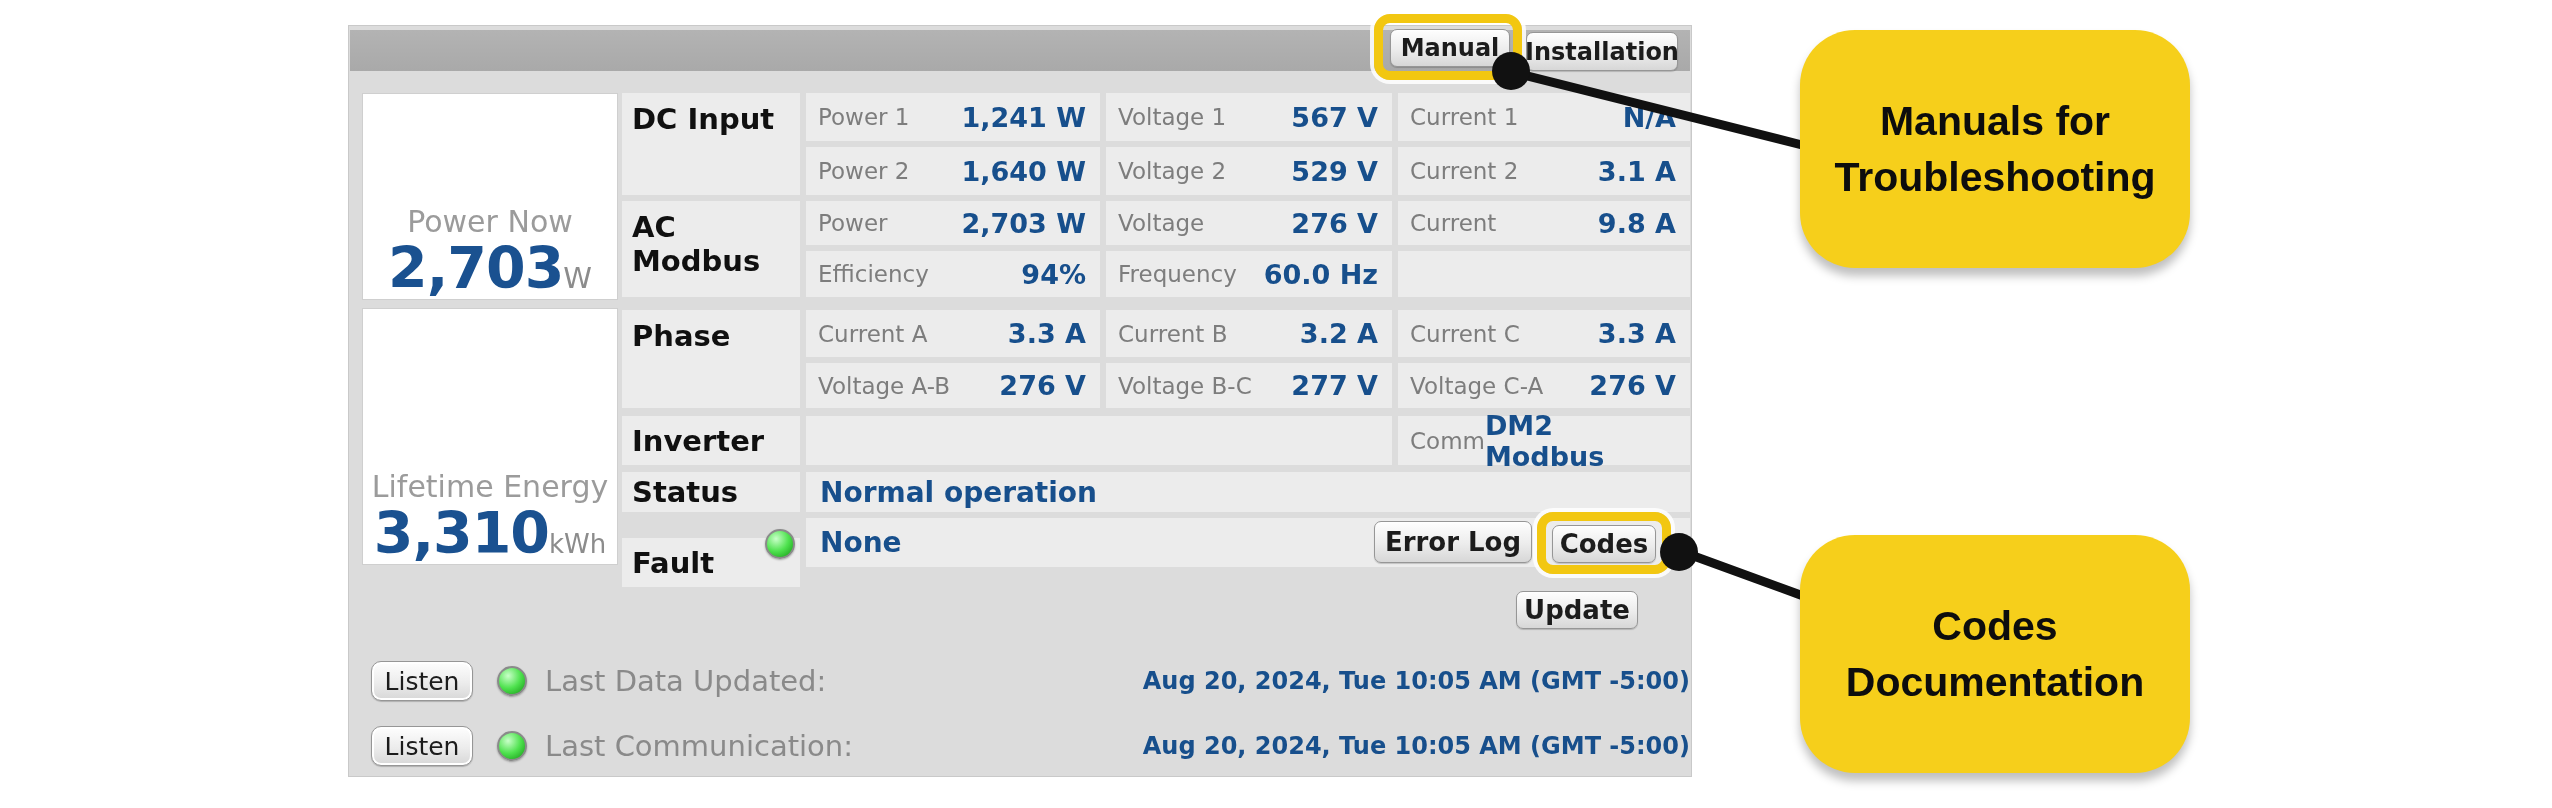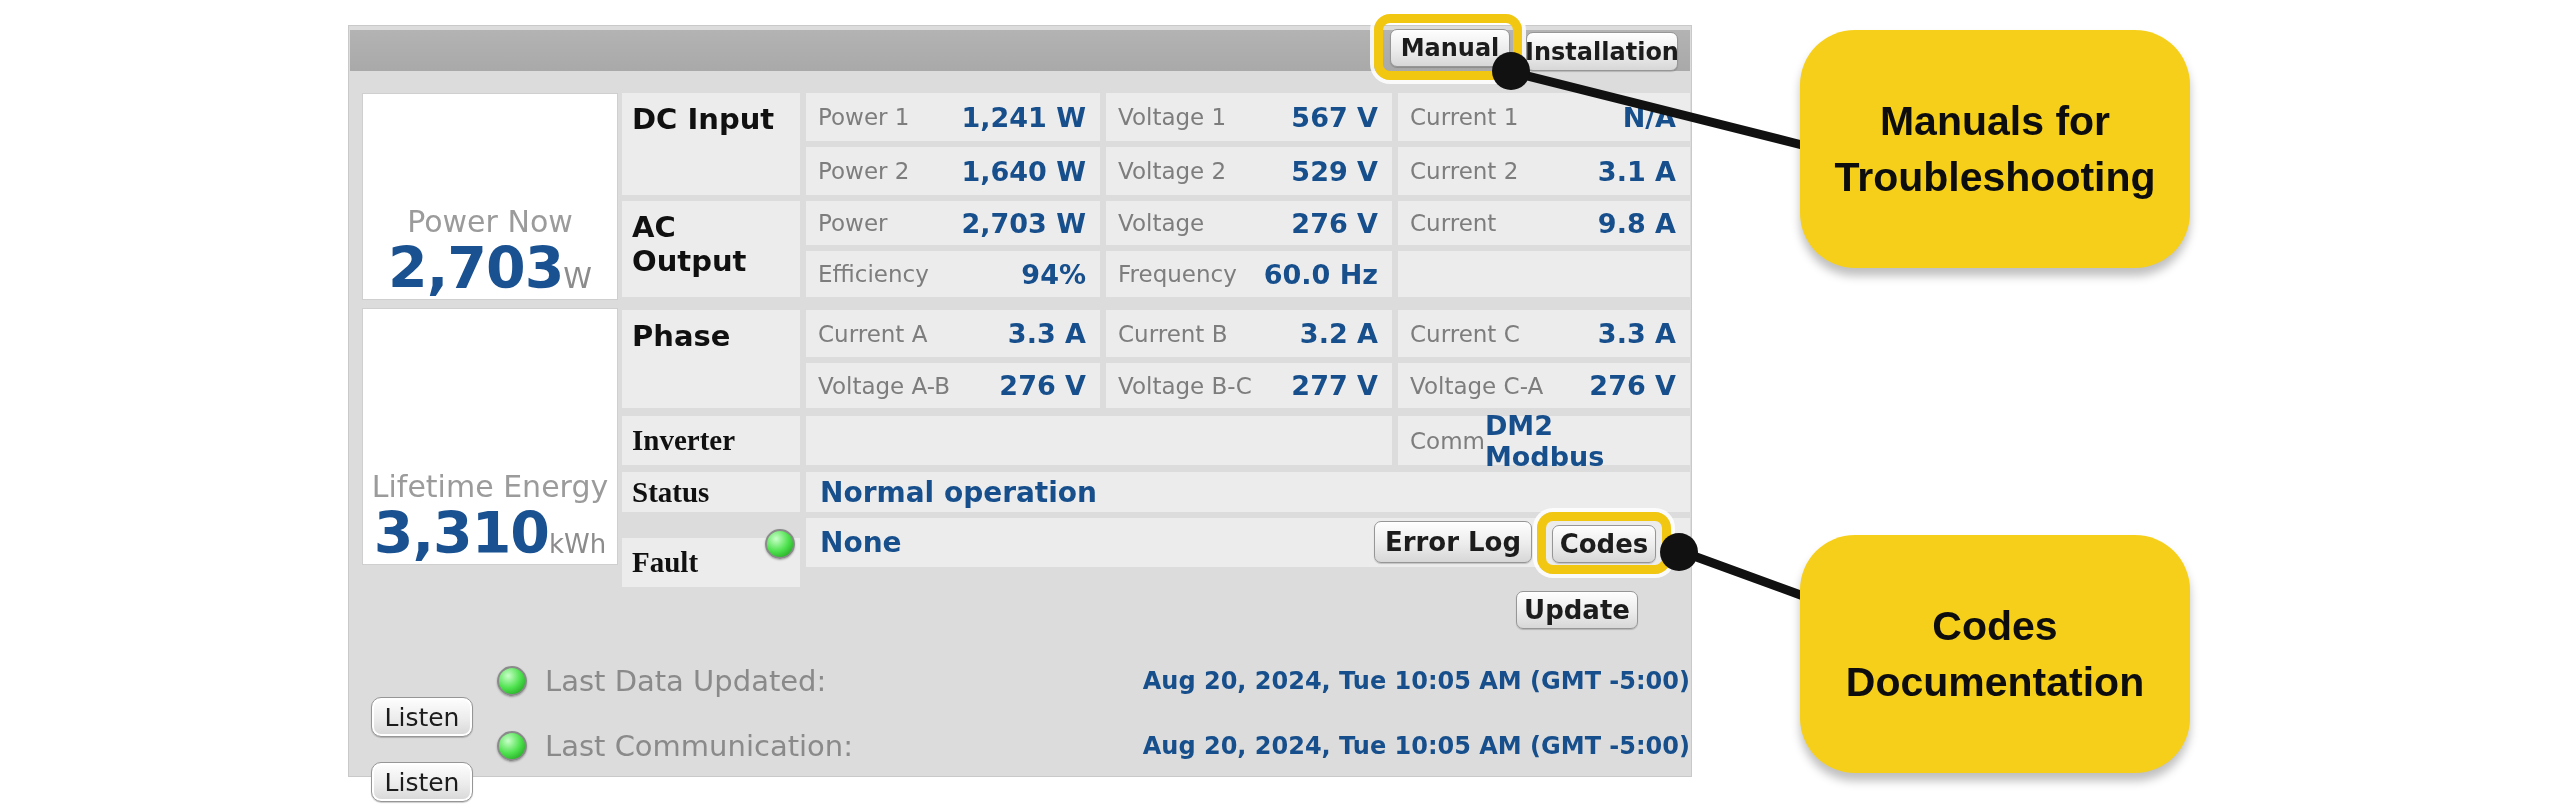--- a/index.html
+++ b/index.html
@@ -18,21 +18,21 @@
        border:1px solid #969696;border-radius:7px;
        box-shadow:inset 0 1px 0 #ffffff,0 1px 1px rgba(0,0,0,.18);
        color:#1c1c1c;font-weight:bold;text-align:center;
        display:flex;align-items:center;justify-content:center;cursor:default;}
   .btn-manual{left:1390px;top:29px;width:120px;height:38px;font-size:24px;}
   .btn-installation{left:1526px;top:32px;width:152px;height:39px;font-size:24px;}
   .btn-errorlog{left:1374px;top:521px;width:158px;height:42px;font-size:26px;}
   .btn-codes{left:1552px;top:525px;width:104px;height:38px;font-size:26px;}
   .btn-update{left:1516px;top:591px;width:122px;height:38px;font-size:26px;}
   .btn-listen{border-radius:10px;width:102px;height:40px;font-size:25px;font-weight:normal;
-              box-shadow:inset 0 0 0 2px #ffffff,0 1px 1px rgba(0,0,0,.2);margin-top:36px;}
+              box-shadow:inset 0 0 0 2px #ffffff,0 1px 1px rgba(0,0,0,.2);}
   .listen1{left:371px;top:661px;}
   .listen2{left:371px;top:726px;}
 
   
   .ring{position:absolute;border:9px solid #f2c711;border-radius:16px;box-sizing:border-box;
         box-shadow:0 0 0 4px rgba(255,255,255,.85);}
   .ring-manual{left:1374px;top:14px;width:148px;height:66px;}
   .ring-codes{left:1537px;top:512px;width:134px;height:62px;}
 
   
@@ -43,21 +43,21 @@
   .sum-energy{top:308px;height:257px;}
   .sum-label{color:#9b9b9b;font-size:30px;}
   .sum-value{color:#1a5190;font-weight:bold;font-size:57px;letter-spacing:-1px;line-height:1.05;}
   .sum-unit{color:#8c8c8c;font-weight:normal;font-size:29px;letter-spacing:0;}
   .sum-unit-small{font-size:26px;}
 
   
   .cell{position:absolute;background:#ececec;box-sizing:border-box;}
   .cell-label{display:flex;align-items:flex-start;padding:9px 0 0 10px;
               font-weight:bold;color:#101010;font-size:29px;}
-  .cell-label-mid{align-items:center;padding-top:0;font-family:Liberation Serif, serif;}
+  .cell-label-mid{align-items:center;padding-top:0;}
   .kv{display:flex;align-items:center;justify-content:space-between;padding:0 14px 0 12px;}
   .k{color:#7d7d7d;font-size:23px;}
   .v{color:#174f8c;font-weight:bold;font-size:27px;}
   .cell-wide-text{display:flex;align-items:center;padding-left:14px;
                   color:#174f8c;font-weight:bold;font-size:28px;}
 
   
   .led{position:absolute;width:30px;height:30px;border-radius:50%;
        background:radial-gradient(circle at 35% 30%,#c9ffc9,#4fe24f 50%,#1ea51e 90%);
        border:2px solid #8a8a8a;box-sizing:border-box;box-shadow:0 1px 2px rgba(0,0,0,.3);}
@@ -97,21 +97,21 @@
   <div class="sumbox sum-power">
     <div class="sum-label">Power Now</div>
     <div class="sum-value"><span>2,703</span><span class="sum-unit">W</span></div>
   </div>
   <div class="sumbox sum-energy">
     <div class="sum-label">Lifetime Energy</div>
     <div class="sum-value"><span>3,310</span><span class="sum-unit sum-unit-small">kWh</span></div>
   </div>
 
   <div class="cell cell-label" style="left:622px;top:93px;width:178px;height:102px;">DC Input</div>
-  <div class="cell cell-label" style="left:622px;top:201px;width:178px;height:96px;">AC Output</div>
+  <div class="cell cell-label" style="left:622px;top:201px;width:178px;height:96px;">AC Modbus</div>
   <div class="cell cell-label" style="left:622px;top:310px;width:178px;height:98px;">Phase</div>
   <div class="cell cell-label cell-label-mid" style="left:622px;top:416px;width:178px;height:49px;">Inverter</div>
   <div class="cell cell-label cell-label-mid" style="left:622px;top:472px;width:178px;height:40px;">Status</div>
   <div class="cell cell-label cell-label-mid" style="left:622px;top:518px;width:178px;height:49px;margin-top:20px;">Fault</div>
   <div class="led led-fault"></div>
 
   <div class="cell kv" style="left:806px;top:93px;width:294px;height:48px;">
     <span class="k">Power 1</span>
       <span class="v">1,241 W</span>
   </div>

